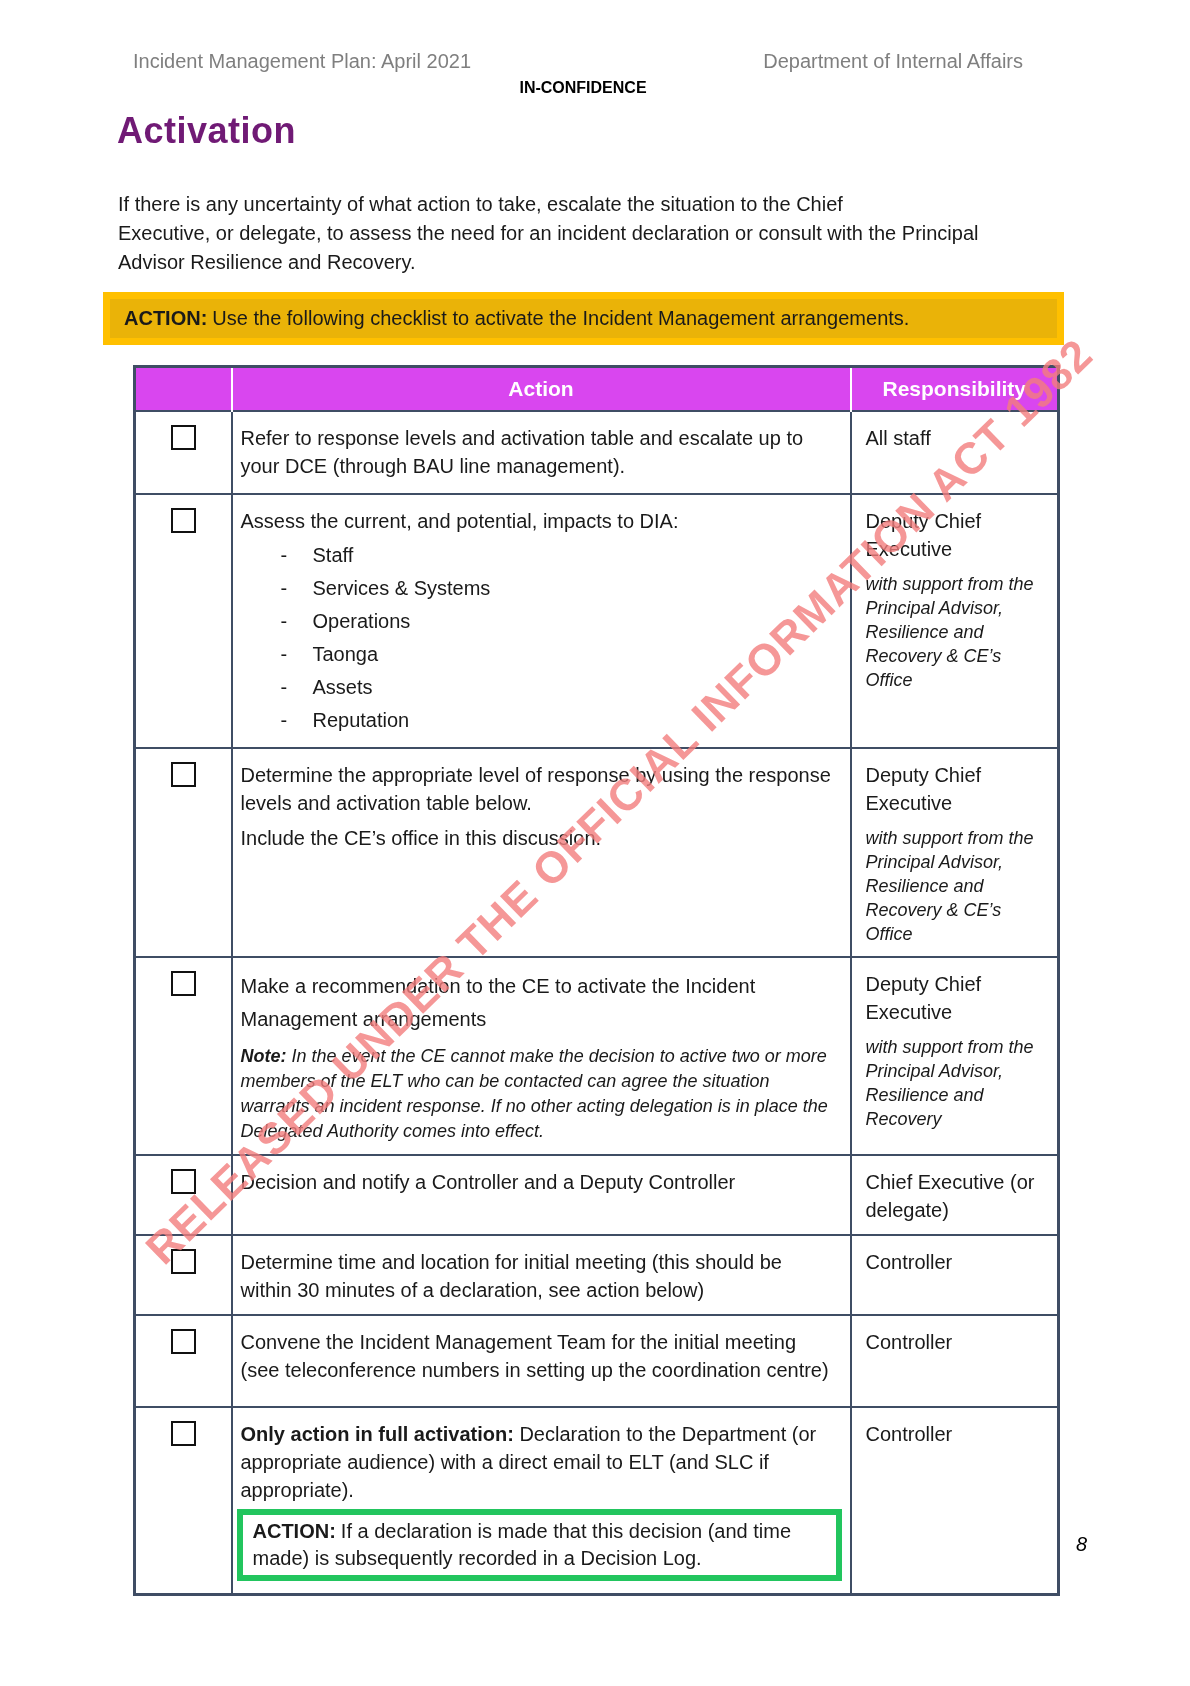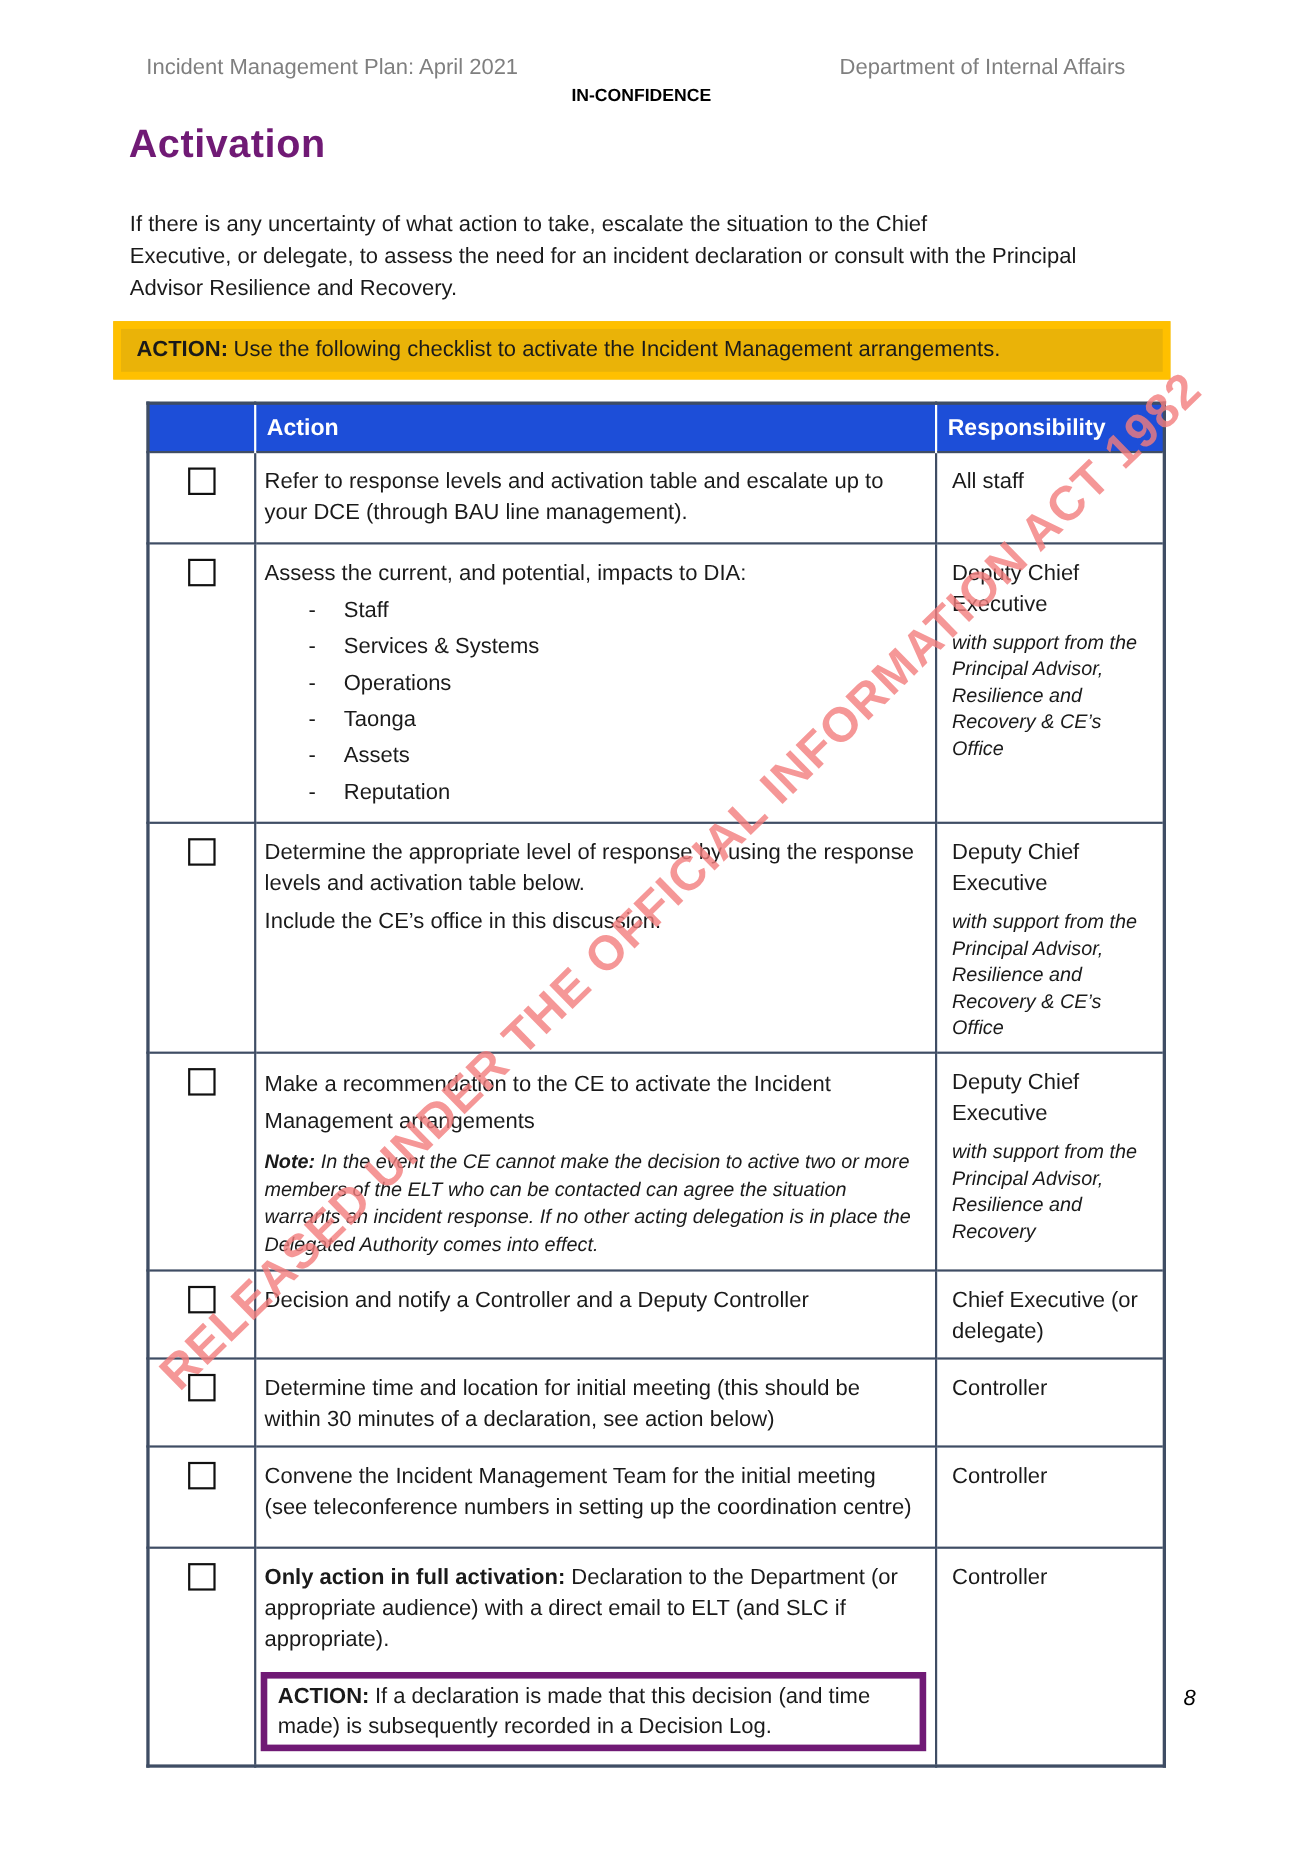--- a/index.html
+++ b/index.html
@@ -30,40 +30,40 @@
   }
   .banner b, .inner-box b, .note b { margin-right:5px; }
   
   .checklist-table {
     position:absolute; left:133px; top:365px; width:924px;
     border-collapse:collapse; table-layout:fixed; font-size:20px;
     border:3px solid #3F4D64;
   }
   .checklist-table td { border:2px solid #3F4D64; vertical-align:top; }
   .checklist-table thead th {
-    background:#1d4ed8; color:#ffffff; text-align:left;
+    background:#d946ef; color:#ffffff; text-align:center;
     font-size:21px; font-weight:bold; padding:8px 10px; height:26px;
     border-left:2px solid #ffffff;
   }
   .checklist-table thead th:first-child { border-left:2px solid #3F4D64; }
   td.cb-cell { text-align:center; padding-top:13px; }
   .checkbox { width:21px; height:21px; border:2px solid #111; margin:0 auto; background:#fff; }
   td.action-cell { padding:12px 16px 10px 8px; line-height:28px; }
   td.resp-cell { padding:12px 10px 10px 14px; line-height:28px; }
   td p { margin:0; }
   .p-gap { margin-top:7px !important; }
   .p-spaced { line-height:33px; }
   .bullets { margin-top:4px; }
   .bullet { position:relative; padding-left:72px; line-height:33px; }
   .bullet::before { content:"-"; position:absolute; left:40px; }
   .note { font-style:italic; font-size:18px; line-height:25px; margin-top:8px !important; }
   .note b { font-style:italic; }
   .support { font-style:italic; font-size:18px; line-height:24px; margin-top:9px; }
   .inner-box {
-    border:6px solid #701a75; padding:3px 10px; margin:16px -8px 2px -4px; line-height:27px;
+    border:6px solid #22c55e; padding:3px 10px; margin:5px -8px 2px -4px; line-height:27px;
   }
   tr.r1 { height:83px; } tr.r2 { height:242px; } tr.r3 { height:207px; }
   tr.r4 { height:190px; } tr.r5 { height:66px; } tr.r6 { height:74px; }
   tr.r7 { height:92px; } tr.r8 { height:160px; }
   
   .watermark {
     position:absolute; left:136px; top:1238px; z-index:50; pointer-events:none;
     transform-origin:0 0; transform:rotate(-44.3deg);
     font-size:44px; font-weight:bold; white-space:nowrap; letter-spacing:1px;
     color:rgba(242,125,125,0.8);

